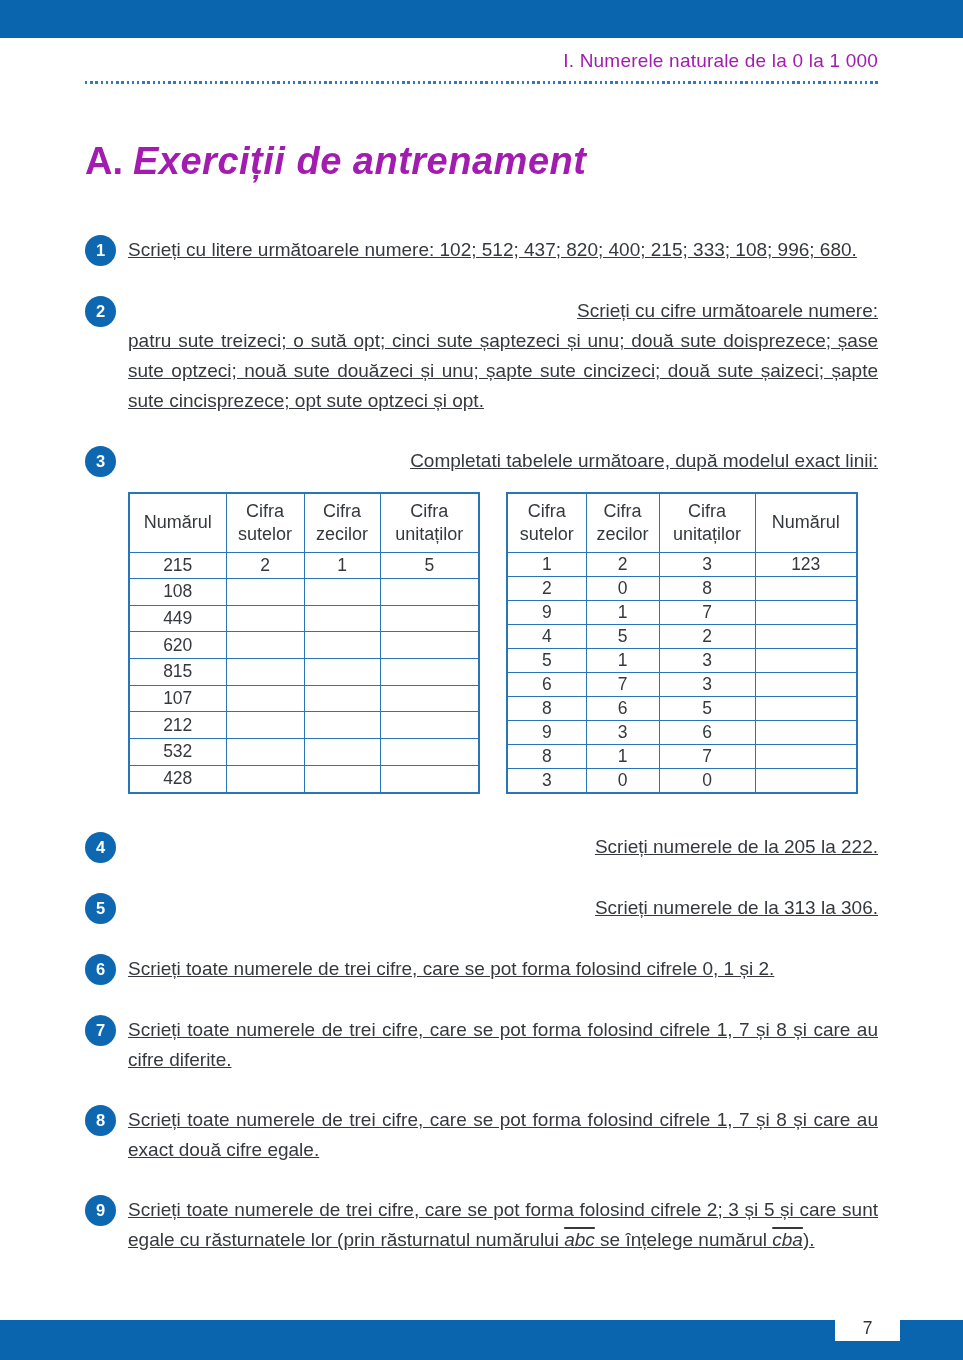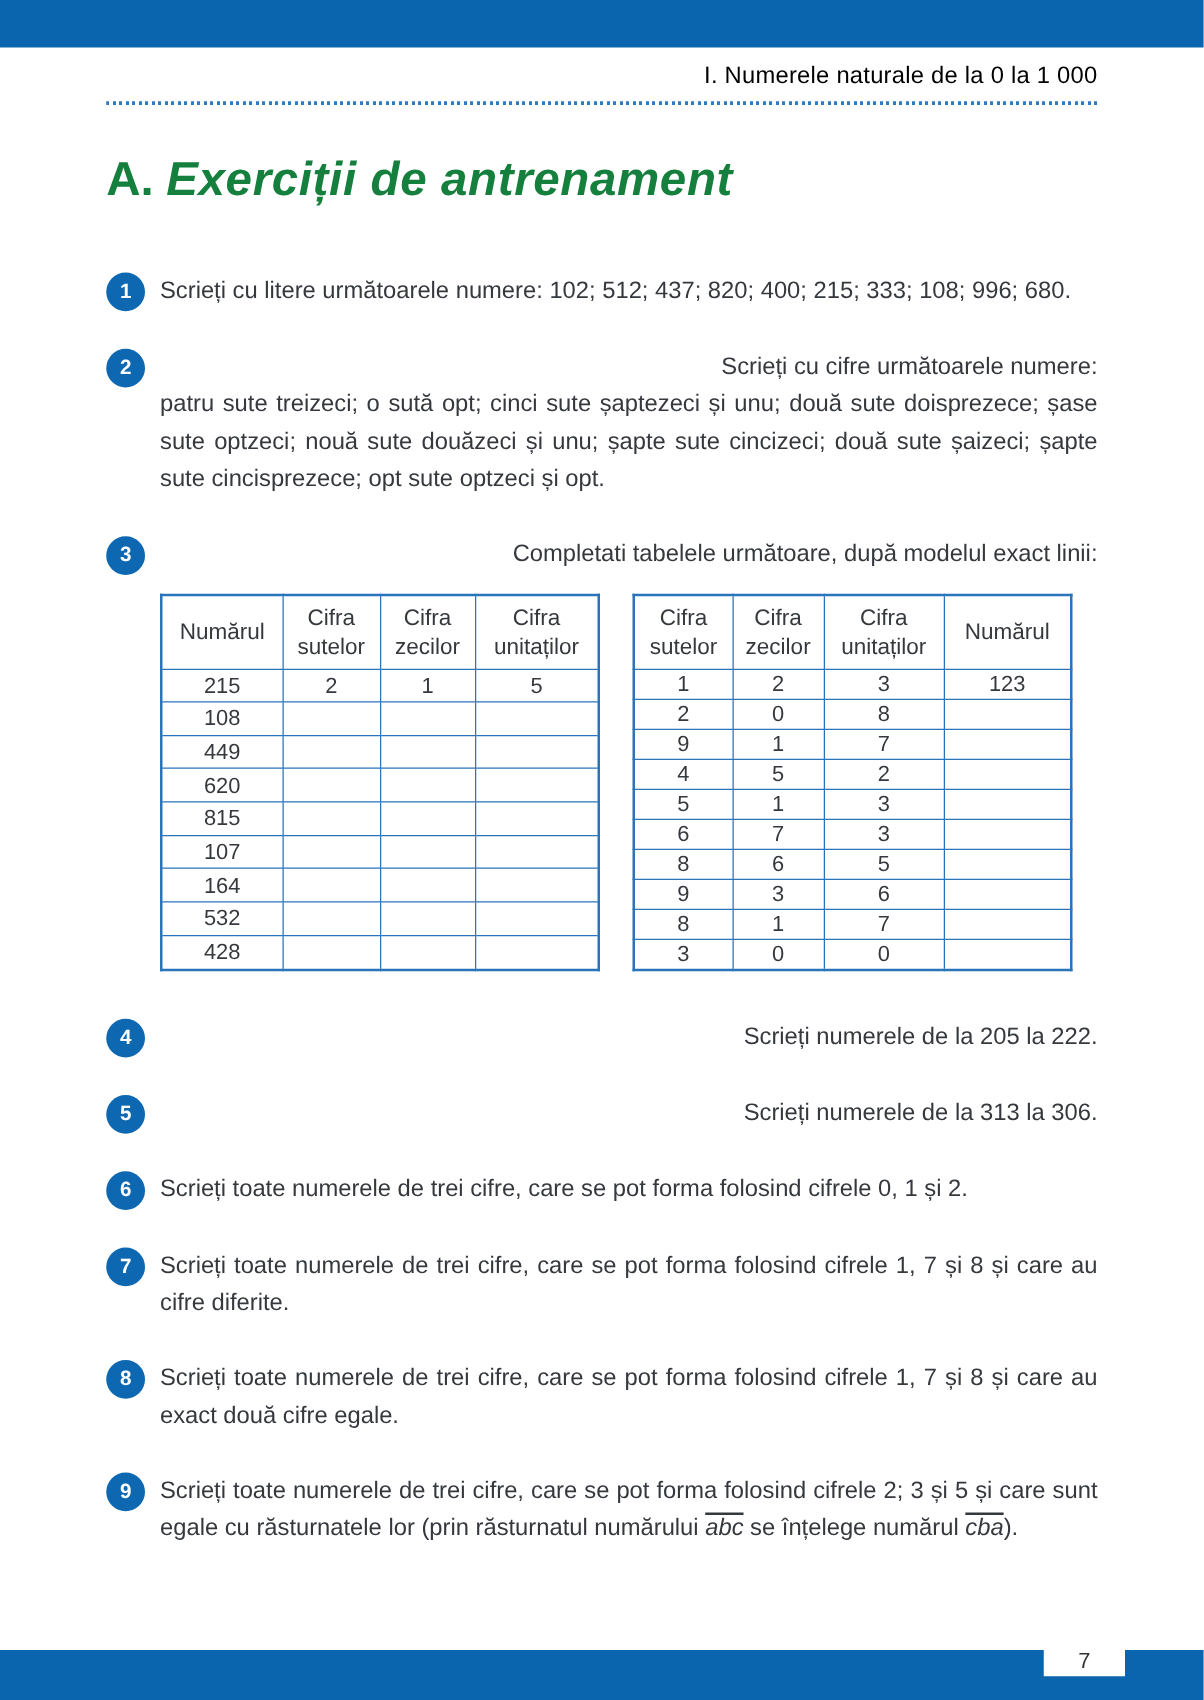--- a/index.html
+++ b/index.html
@@ -13,33 +13,33 @@
     color: #35393e;
   }
   .top-bar {
     width: 100%; height: 38px;
     background: #0a64ae;
   }
   .chapter {
     margin: 12px 85px 0 85px;
     text-align: right;
     font-size: 19px;
-    color: #000000;
+    color: #a21caf;
     letter-spacing: 0.2px;
   }
   .dotted-rule {
     margin: 9px 85px 0 85px;
     height: 3px;
     background: repeating-linear-gradient(90deg, #2e7bc4 0 2.4px, transparent 2.4px 5.2px);
   }
   h1.section-title {
-    margin: 37px 85px 0 85px;
+    margin: 54px 85px 0 85px;
     font-size: 38px;
     font-weight: bold;
-    color: #15803d;
+    color: #a21caf;
     line-height: 47px;
   }
   h1 .letter { font-style: normal; margin-right: 10px; }
   h1 .title-it { font-style: italic; letter-spacing: 0.5px; }
   .content { padding: 0 85px; margin-top: 50px; }
   .ex { display: flex; align-items: flex-start; margin-bottom: 30px; }
   .ex:last-child { margin-bottom: 0; }
   .badge {
     flex: 0 0 31px;
     width: 31px; height: 31px;
@@ -51,20 +51,21 @@
     display: flex; align-items: center; justify-content: center;
     margin-right: 12px;
   }
   .ex-body { flex: 1; min-width: 0; }
   .ex-body p {
     margin: 0;
     font-size: 19px;
     line-height: 30px;
     text-align: justify;
     color: #35393e;
+    text-decoration: underline;
   }
   .ex-body p.intro { text-align: right; }
   .ovl {
     font-style: italic;
     text-decoration: overline;
     text-decoration-thickness: 1.5px;
   }
   .tables { display: flex; gap: 26px; margin-top: 16px; }
   .ex-tables { margin-bottom: 38px; }
   table.tbl {
@@ -189,21 +190,21 @@
                 <td></td>
                 <td></td>
               </tr>
               <tr>
                 <td>107</td>
                 <td></td>
                 <td></td>
                 <td></td>
               </tr>
               <tr>
-                <td>164</td>
+                <td>212</td>
                 <td></td>
                 <td></td>
                 <td></td>
               </tr>
               <tr>
                 <td>532</td>
                 <td></td>
                 <td></td>
                 <td></td>
               </tr>

